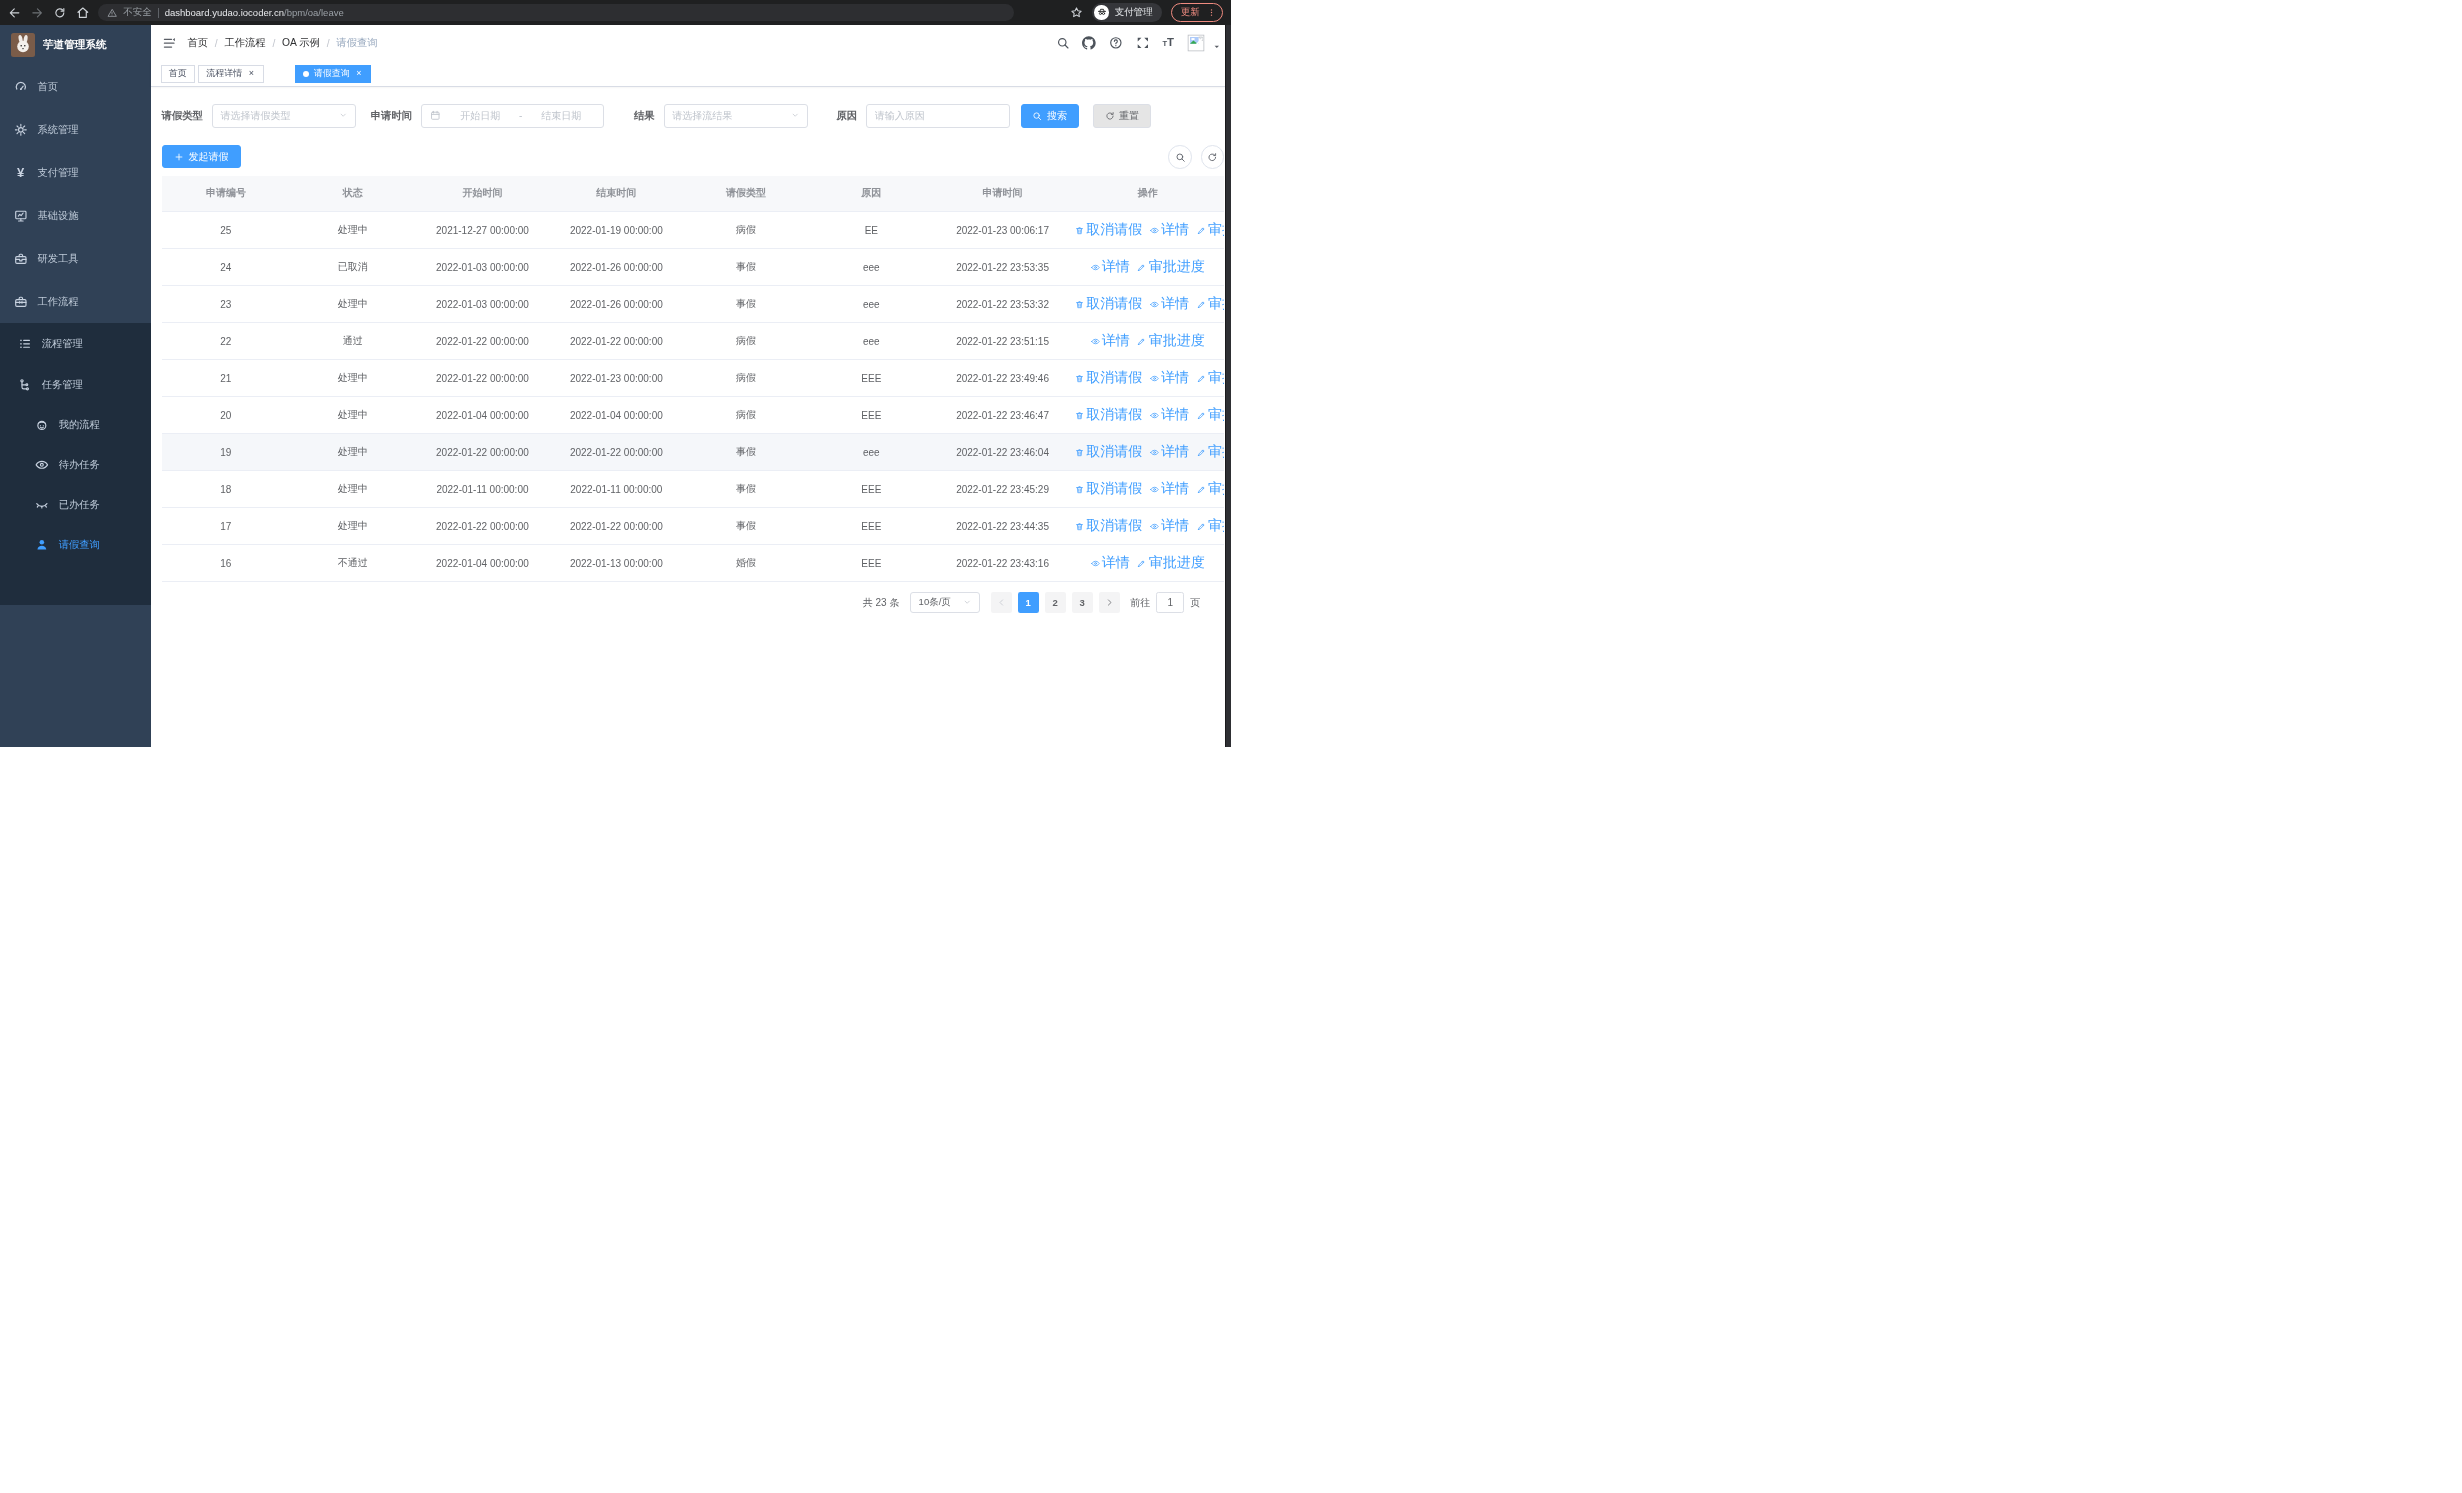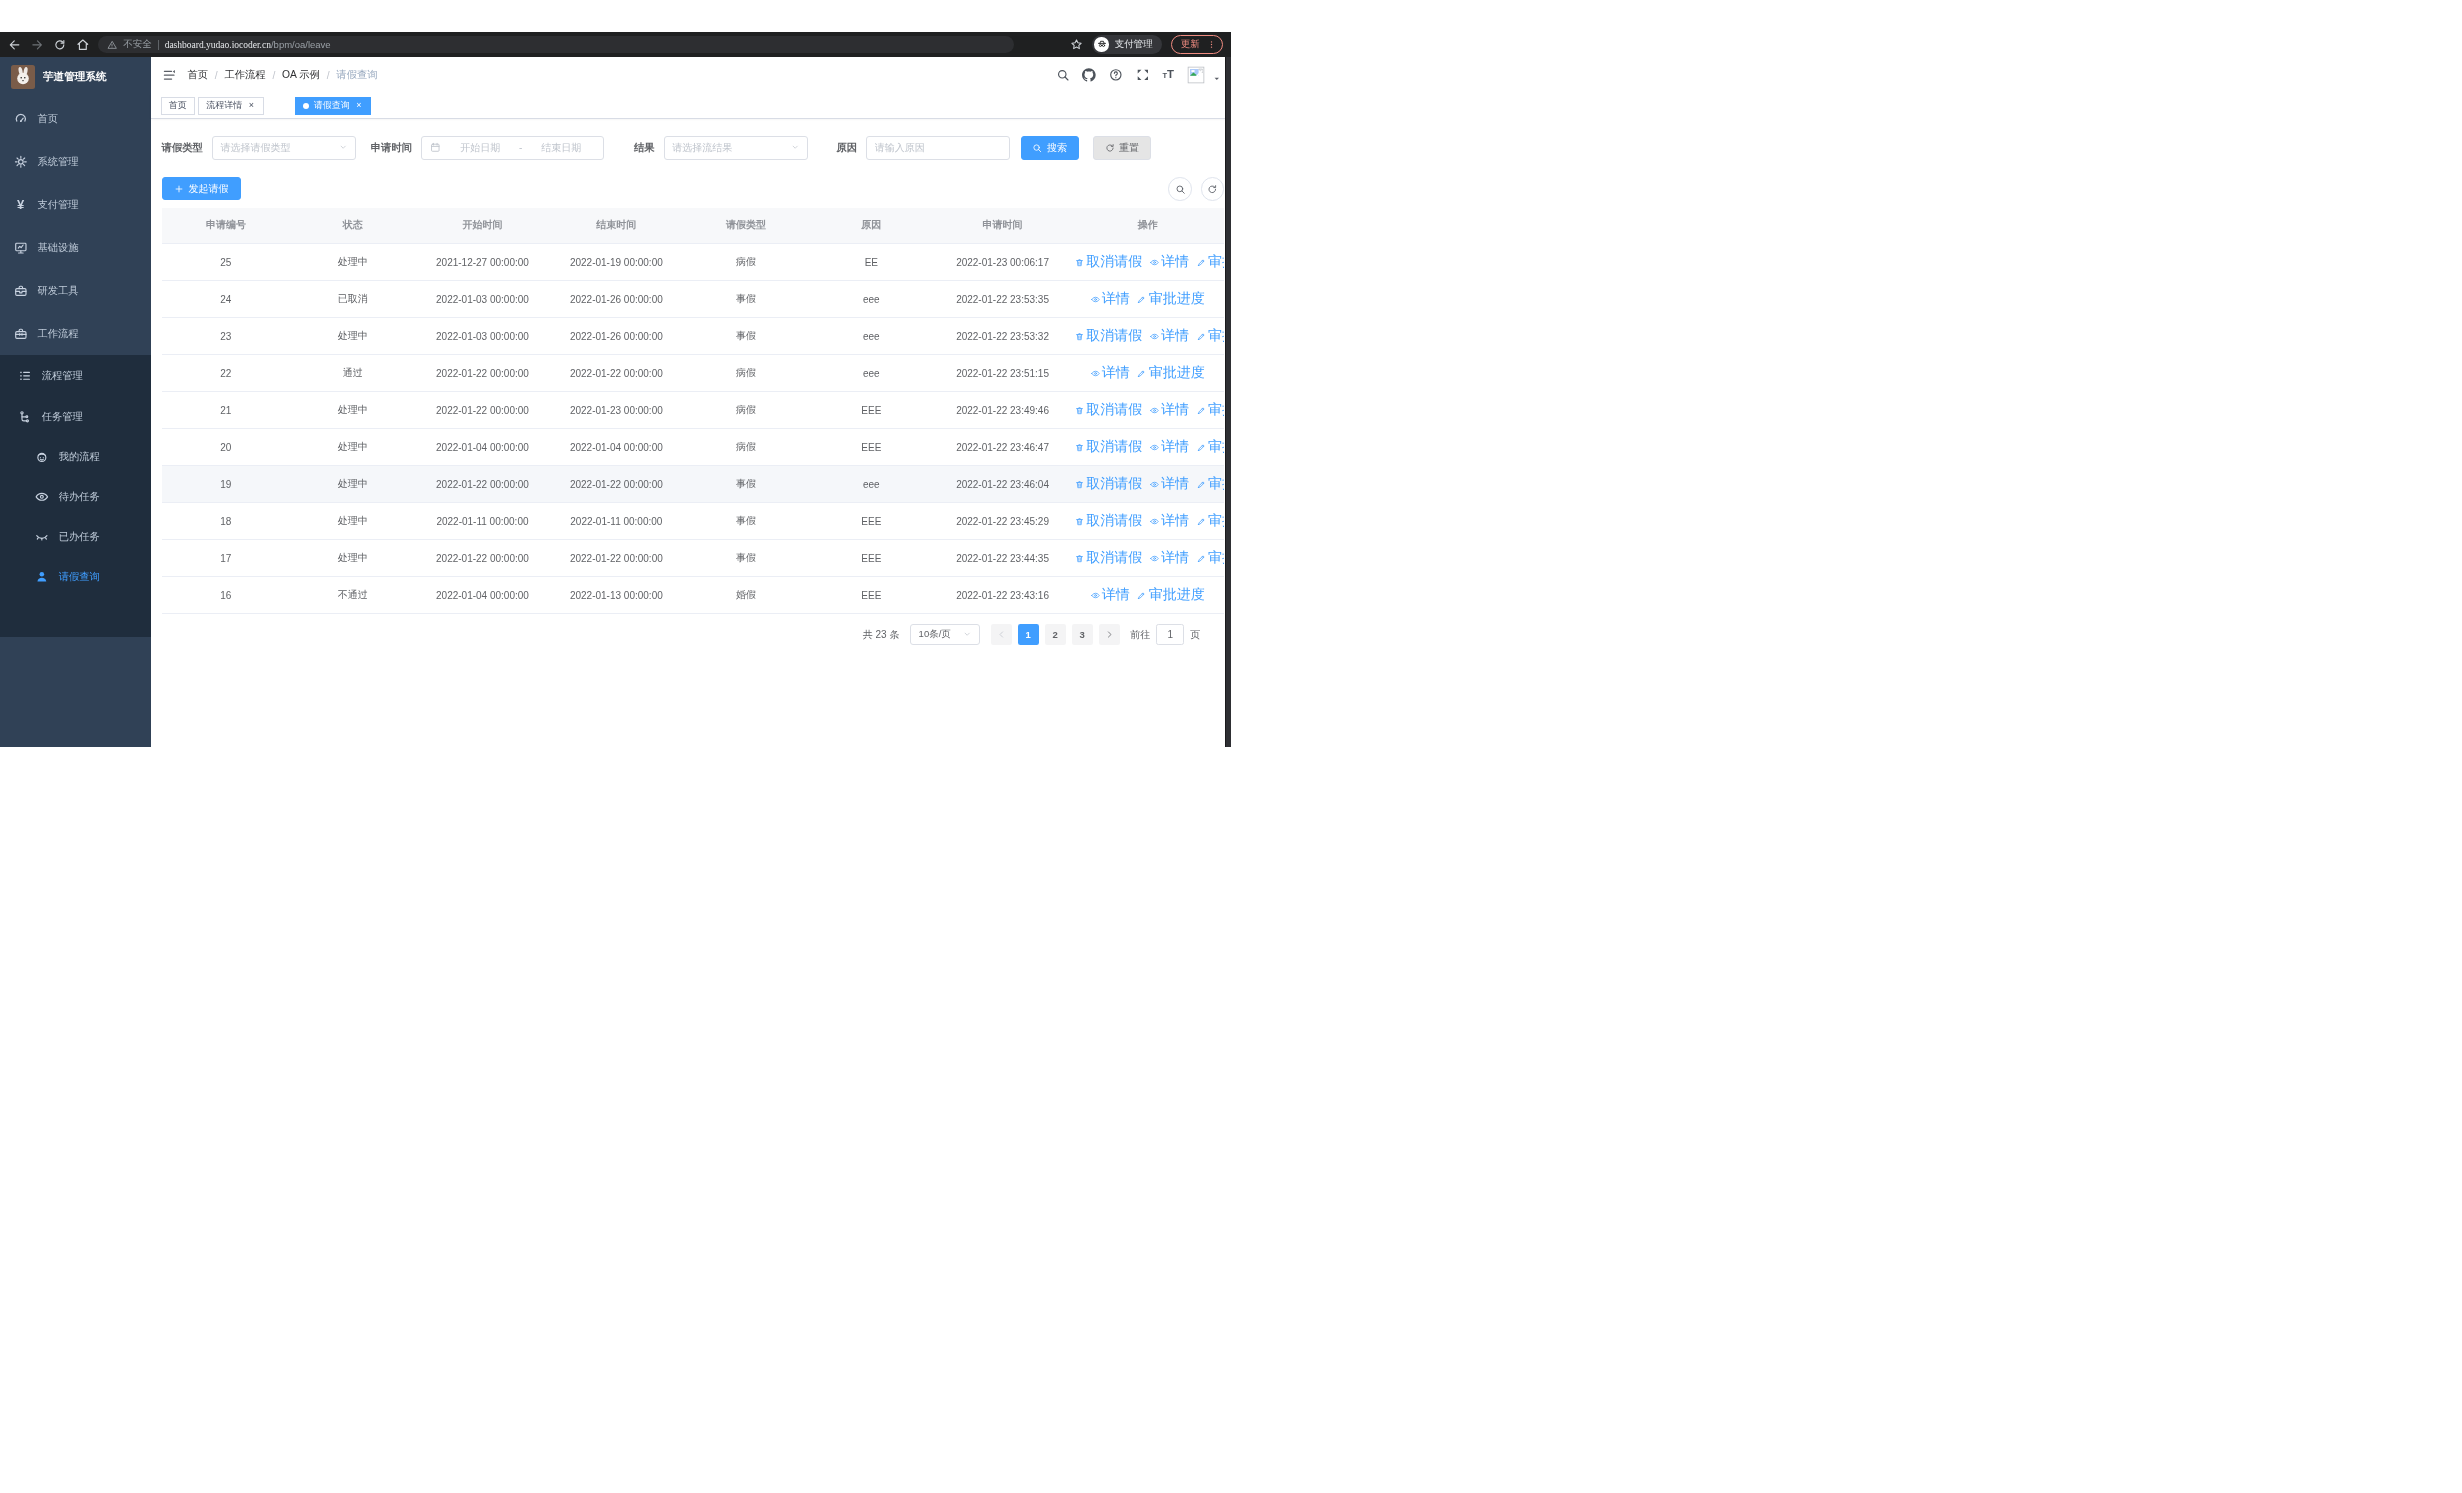--- a/index.html
+++ b/index.html
@@ -1,30 +1,30 @@
 <!DOCTYPE html>
 <html style="font-size:12px"><head>
 <meta charset="utf-8">
 <style>
   * { margin:0; padding:0; box-sizing:border-box; }
   html,body { width:1231px; height:747px; }
   body { font-family:"Liberation Sans","DejaVu Sans",sans-serif; background:#fff; overflow:hidden; }
-  .screen { position:relative; width:1231px; height:747px; background:#fff;margin-top:32px; }
+  .screen { position:relative; width:1231px; height:747px; background:#fff; }
   .icon { display:inline-flex; align-items:center; justify-content:center; line-height:0; }
   .icon svg { display:block; }
 
   
   .browser-bar { position:absolute; left:0; top:0; width:100%; height:25px; background:#1f2021;
     display:flex; align-items:center; padding:0 7.6px; gap:9px; }
   .bnav { color:#cdd1d6; width:13.7px; height:13.7px; cursor:pointer; }
   .bnav.disabled { color:#6d7175; }
   .address-bar { width:916px; height:17.5px; background:#2d2e31; border-radius:9px; display:flex;
     align-items:center; padding:0 9px; gap:6px; font-size:9.5px; color:#9aa0a6; }
   .addr-sep { width:0.8px; height:10px; background:#5f6368; }
-  .url-host { color:#e8eaed;font-family:Liberation Serif, serif; }
+  .url-host { color:#e8eaed; }
   .url-path { color:#9aa0a6; }
   .bright { margin-left:auto; display:flex; align-items:center; gap:9px; }
   .star { color:#cdd1d6; width:13px; height:13px; cursor:pointer; }
   .incog { height:19px; background:#35363a; border-radius:10px; display:flex; align-items:center;
     gap:6px; padding:1.5px 9px 1.5px 2.3px; color:#e8eaed; font-size:9.5px; }
   .incog-circle { width:14.4px; height:14.4px; border-radius:50%; background:#fff; display:flex;
     align-items:center; justify-content:center; color:#1f2021; }
   .update-pill { height:19px; border:1.1px solid #ef8b80; border-radius:10px; color:#ef8b80;
     display:flex; align-items:center; gap:6.8px; padding:0 6.8px 0 9px; font-size:9.5px; cursor:pointer; }
 

